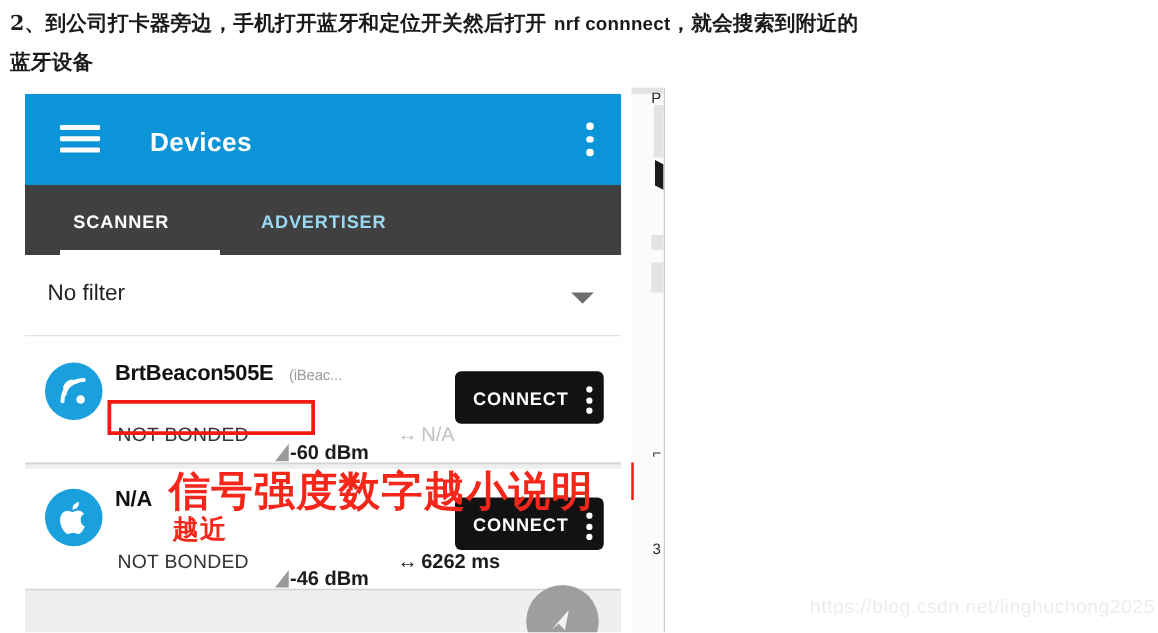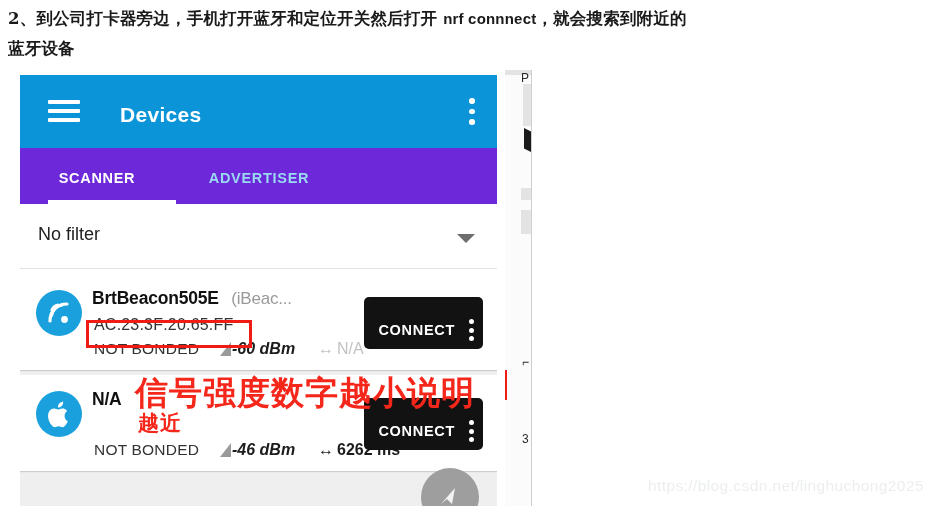--- a/index.html
+++ b/index.html
@@ -81,21 +81,21 @@
     border-radius:50%;
     background:#ffffff;
     margin-bottom:5px;
   }
   #appbar-overflow b:last-child { margin-bottom:0; }
 
   
   #tab-bar {
     position:relative;
     height:56px;
-    background:#6d28d9;
+    background:#404040;
     display:flex;
     align-items:center;
   }
   .tab {
     flex:0 0 auto;
     font-size:14.5px;
     font-weight:700;
     letter-spacing:0.7px;
     color:#9ad9f2;
     cursor:pointer;
@@ -159,44 +159,43 @@
   .dev-name-row {
     position:absolute; left:72px; top:14px;
     white-space:nowrap;
   }
   .dev-name {
     font-size:17.5px; font-weight:700;
     color:#111111;
     letter-spacing:-0.2px;
   }
   .dev-type {
-    font-size:17px;
+    font-size:12px;
     color:#9a9a9a;
     margin-left:8px;
     letter-spacing:-0.2px;
   }
   .dev-mac {
     position:absolute; left:74px; top:42px;
     font-size:16px;
     color:#333333;
     letter-spacing:0.2px;
   }
   .dev-bottom {
     position:absolute; left:74px; top:66px;
     white-space:nowrap;
   }
   .dev-bonded {
     font-size:15.5px;
     color:#333333;
     letter-spacing:0.2px;
   }
   .rssi-wrap {
-    position:absolute; left:200px; top:66px;
-    white-space:nowrap;
-    font-style:italic;
+    position:absolute; left:200px; top:80px;
+    white-space:nowrap;
   }
   .rssi-icon {
     display:inline-block;
     width:0; height:0;
     border-left:11px solid transparent;
     border-bottom:14px solid #9a9a9a;
     vertical-align:-2px;
     margin-right:1px;
   }
   .rssi-text {
@@ -220,21 +219,21 @@
 
   
   .connect-btn {
     position:absolute;
     right:14px; top:23px;
     height:38px;
     background:#121212;
     border-radius:5px;
     display:flex;
     align-items:center;
-    padding:14px 8px 0 14px;
+    padding:4px 8px 0 14px;
     cursor:pointer;
   }
   .connect-label {
     font-size:14.5px; font-weight:700;
     color:#ffffff;
     letter-spacing:0.7px;
   }
   .row-overflow {
     width:6px; height:22px;
     margin-left:14px;
@@ -366,21 +365,20 @@
             <path d="M15.5 25.5 C16.5 20 20.5 16 26 15"></path>
             <path d="M16 20 C17 17.5 19 15.8 21.5 15.2"></path>
           </g>
           <circle cx="28.5" cy="29.5" r="3.4" fill="#ffffff"></circle>
         </svg>
       </div>
       <div class="dev-name-row">
         <span class="dev-name">BrtBeacon505E</span>
         <span class="dev-type">(iBeac...</span>
       </div>
-      <div class="dev-mac">AC:23:3F:20:65:FF</div>
       <div class="dev-bottom">
         <span class="dev-bonded">NOT BONDED</span>
       </div>
       <div class="rssi-wrap">
         <span class="rssi-icon"></span><span class="rssi-text">-60 dBm</span>
       </div>
       <div class="interval-wrap">
         <span class="interval-arrow dim">↔</span><span class="interval-text dim">N/A</span>
       </div>
       <div class="connect-btn">

